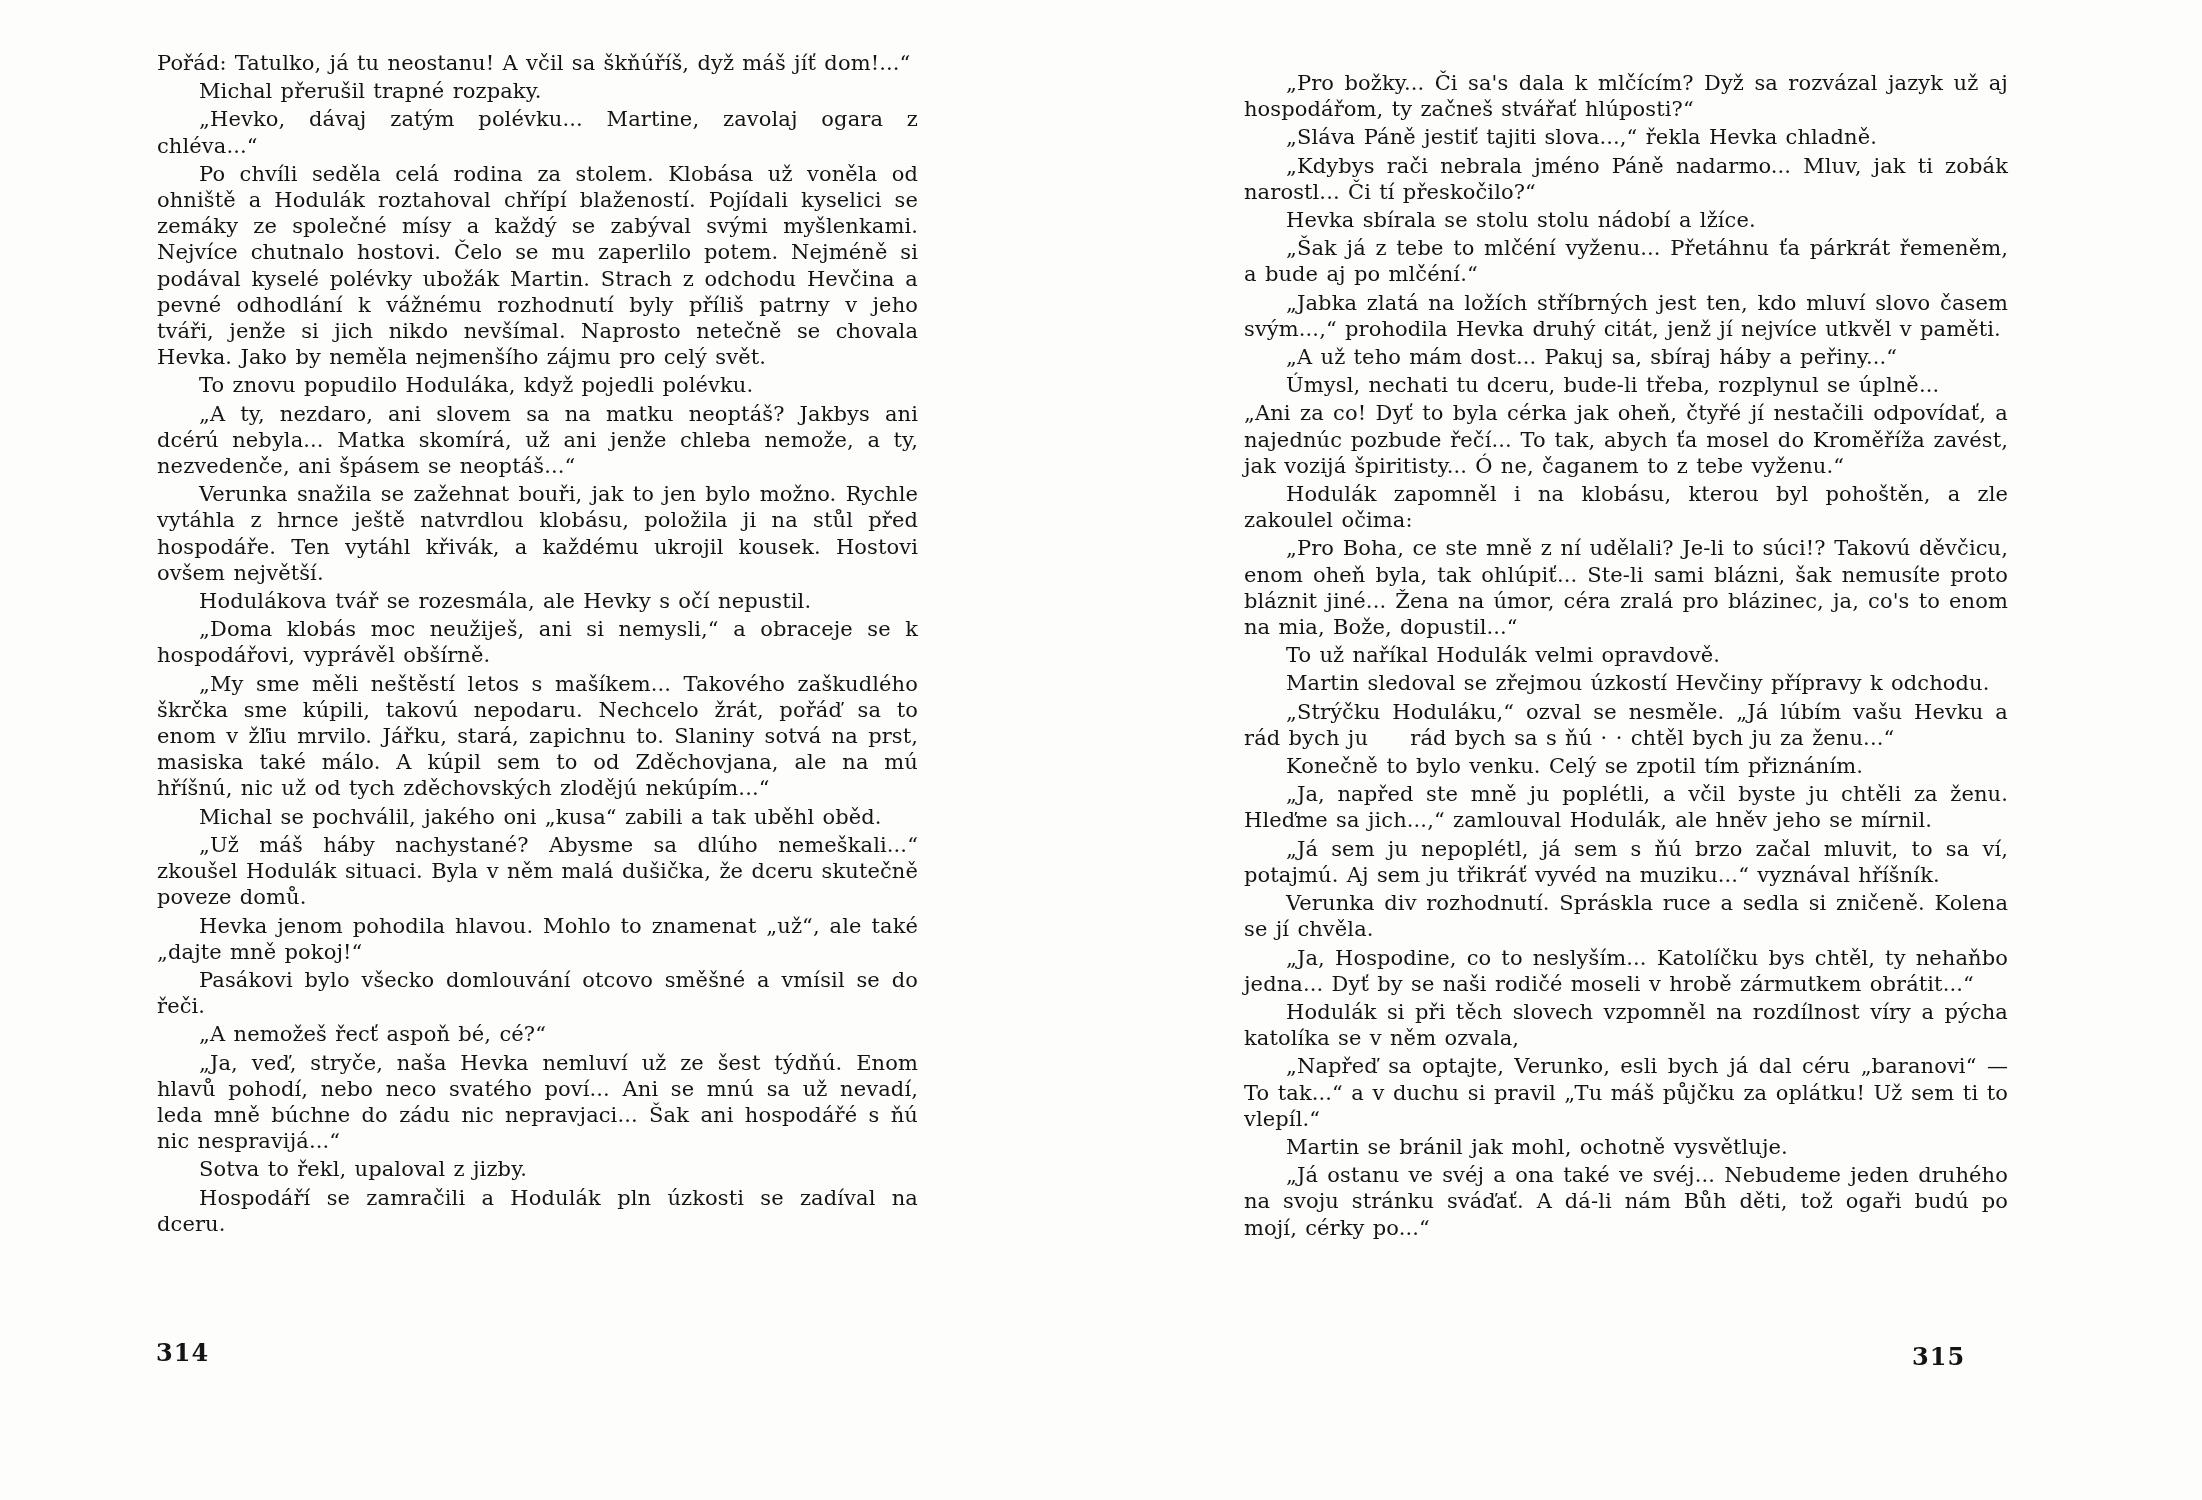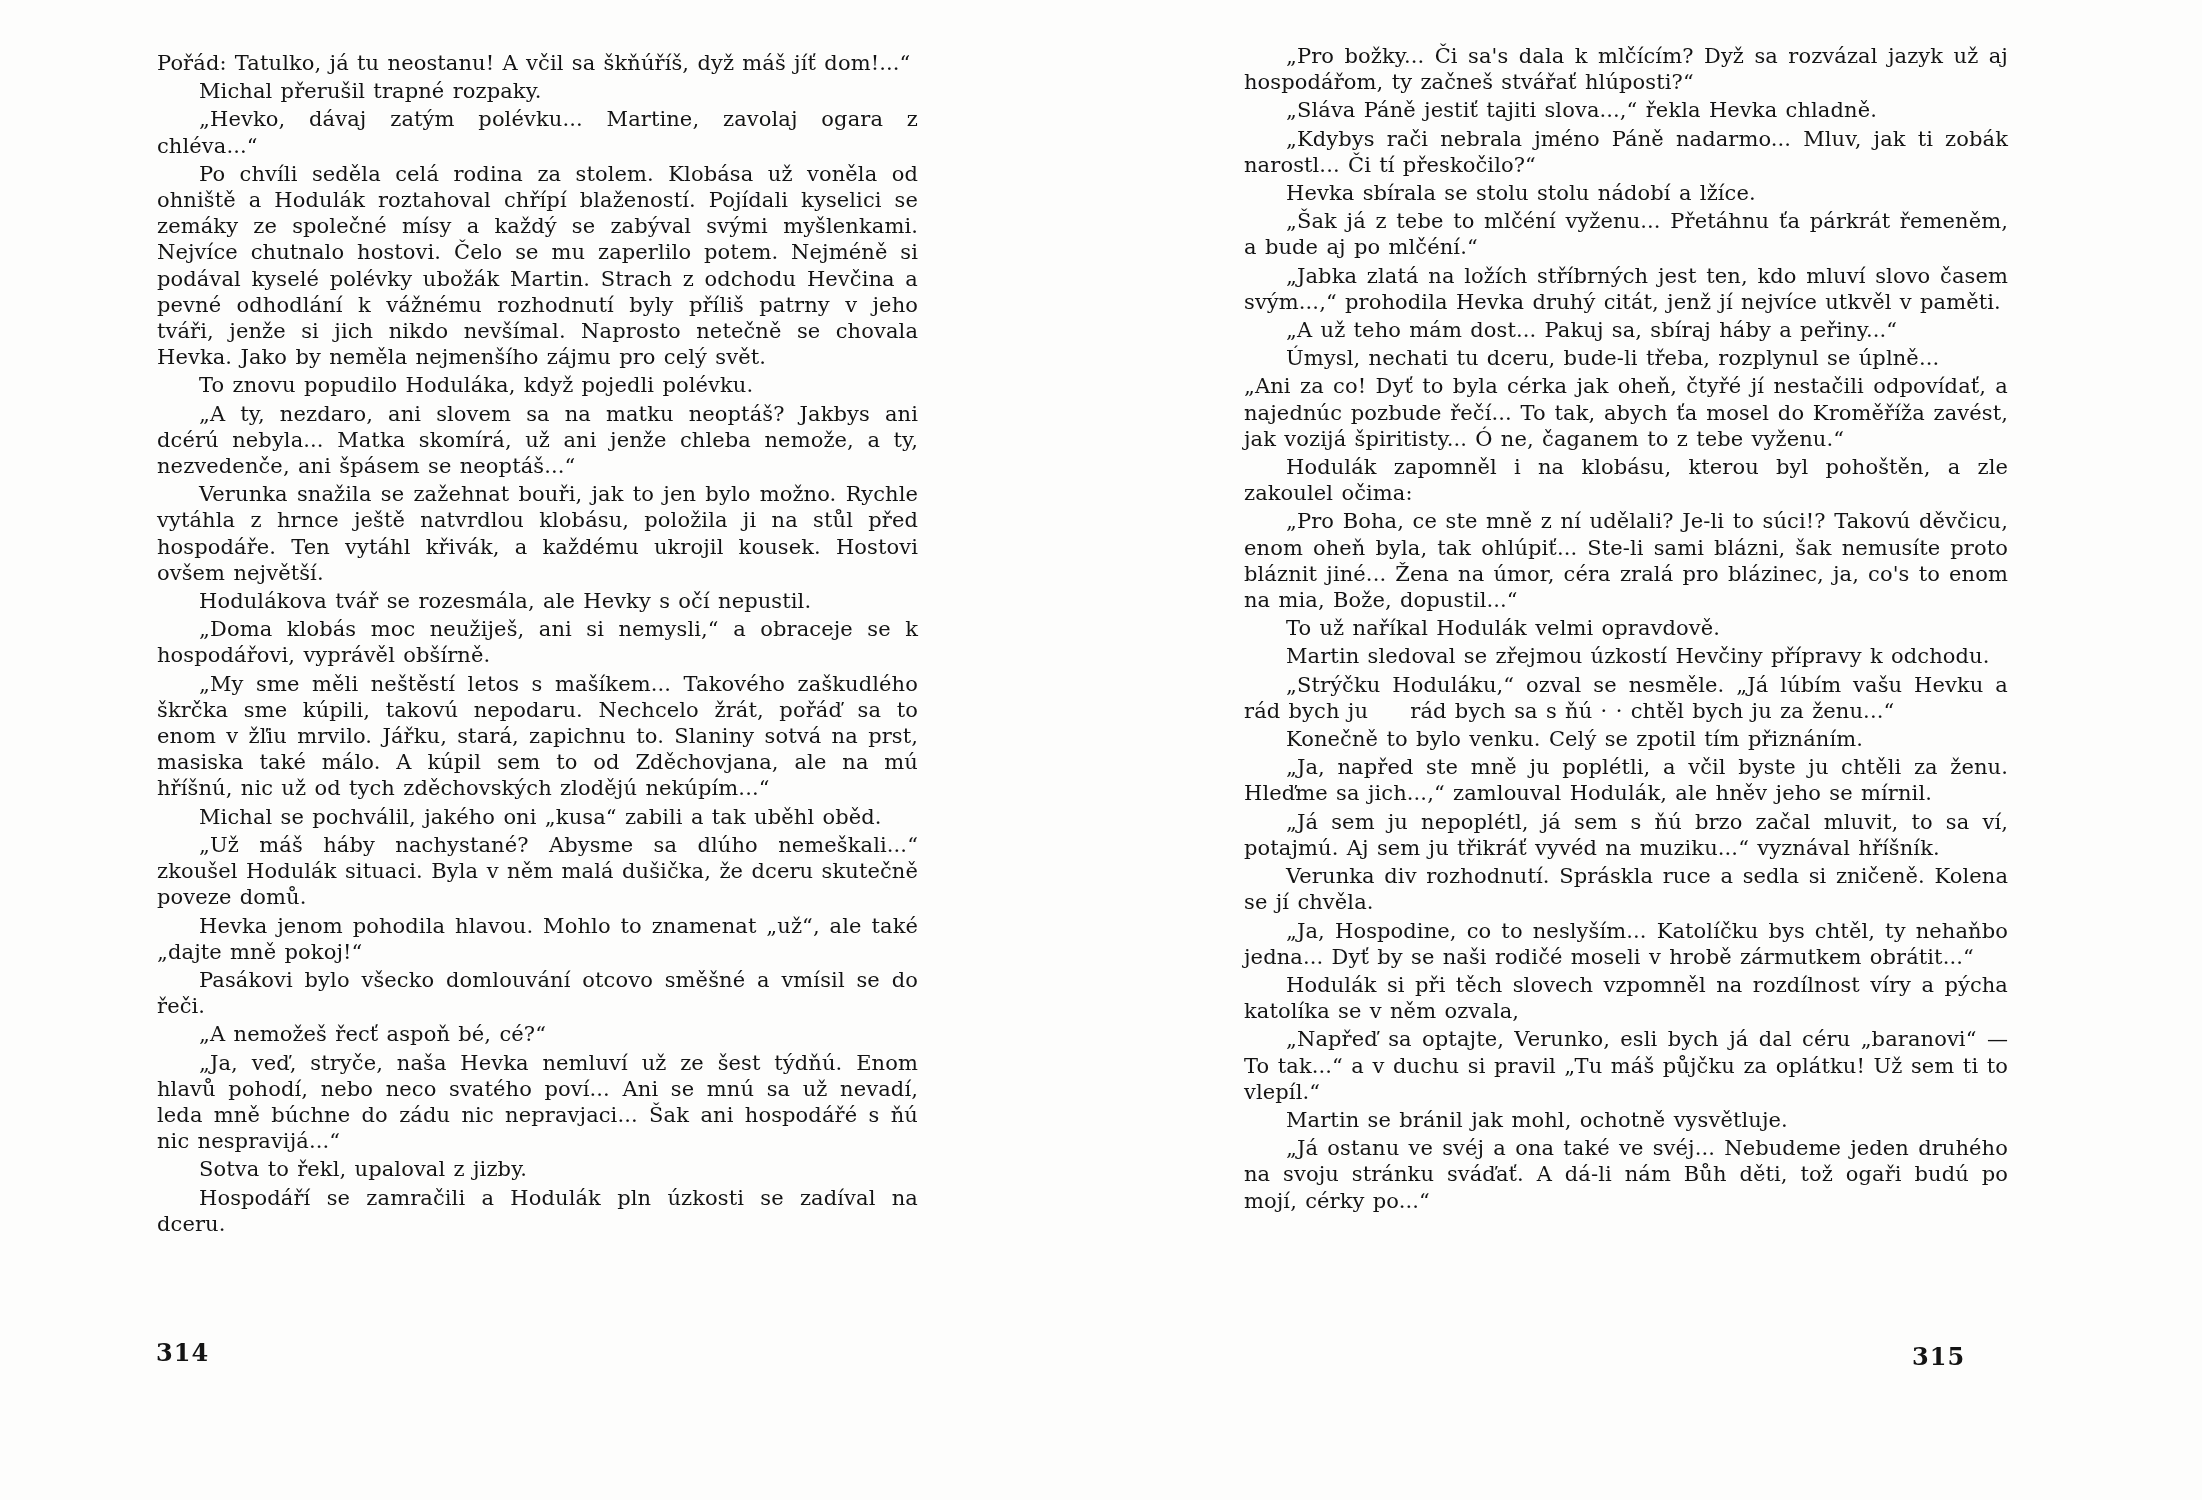--- a/index.html
+++ b/index.html
@@ -23,21 +23,21 @@
     word-spacing: 1.5px;
     letter-spacing: 0.1px;
   }
   .page-text-left {
     left: 155px;
     top: 48px;
     width: 765px;
   }
   .page-text-right {
     left: 1242px;
-    top: 41px;
+    top: 68px;
     width: 768px;
   }
   .para {
     margin: 2px;
     padding: 0;
   }
   .para.indent {
     text-indent: 2em;
   }
   .page-number {

